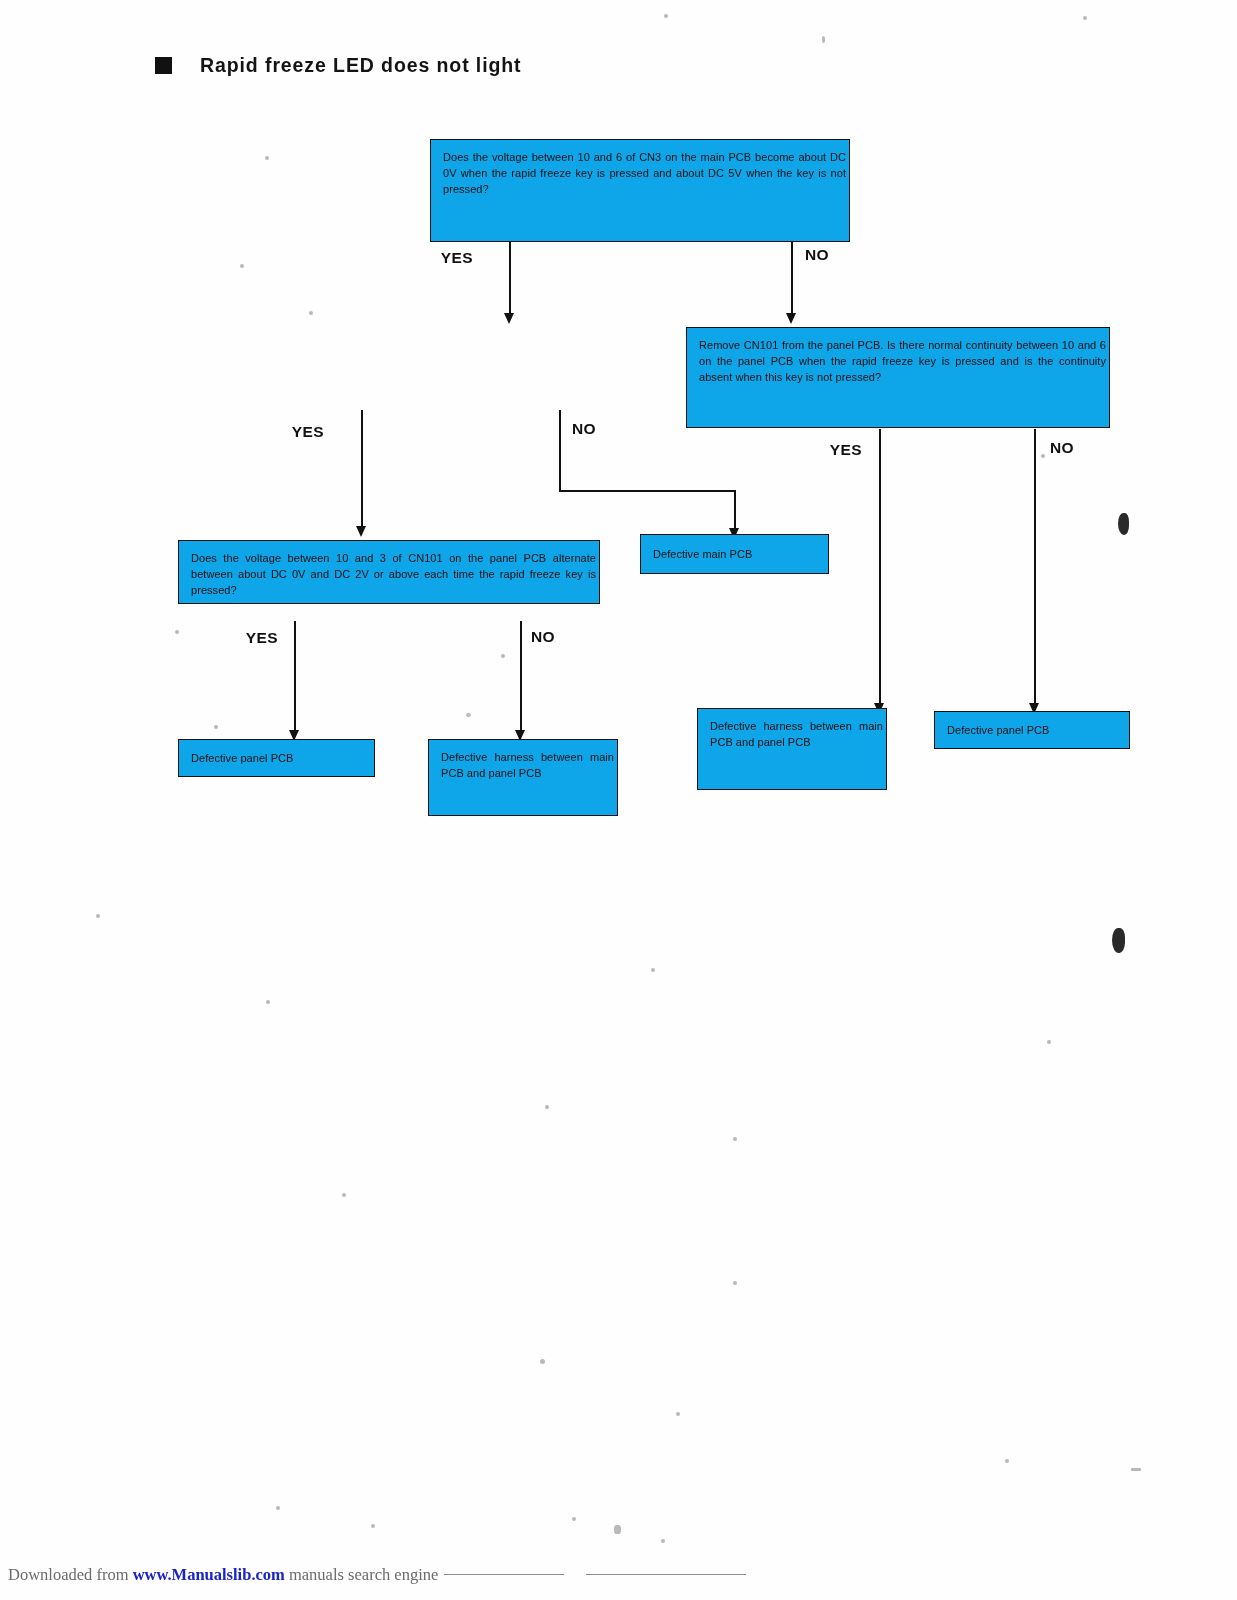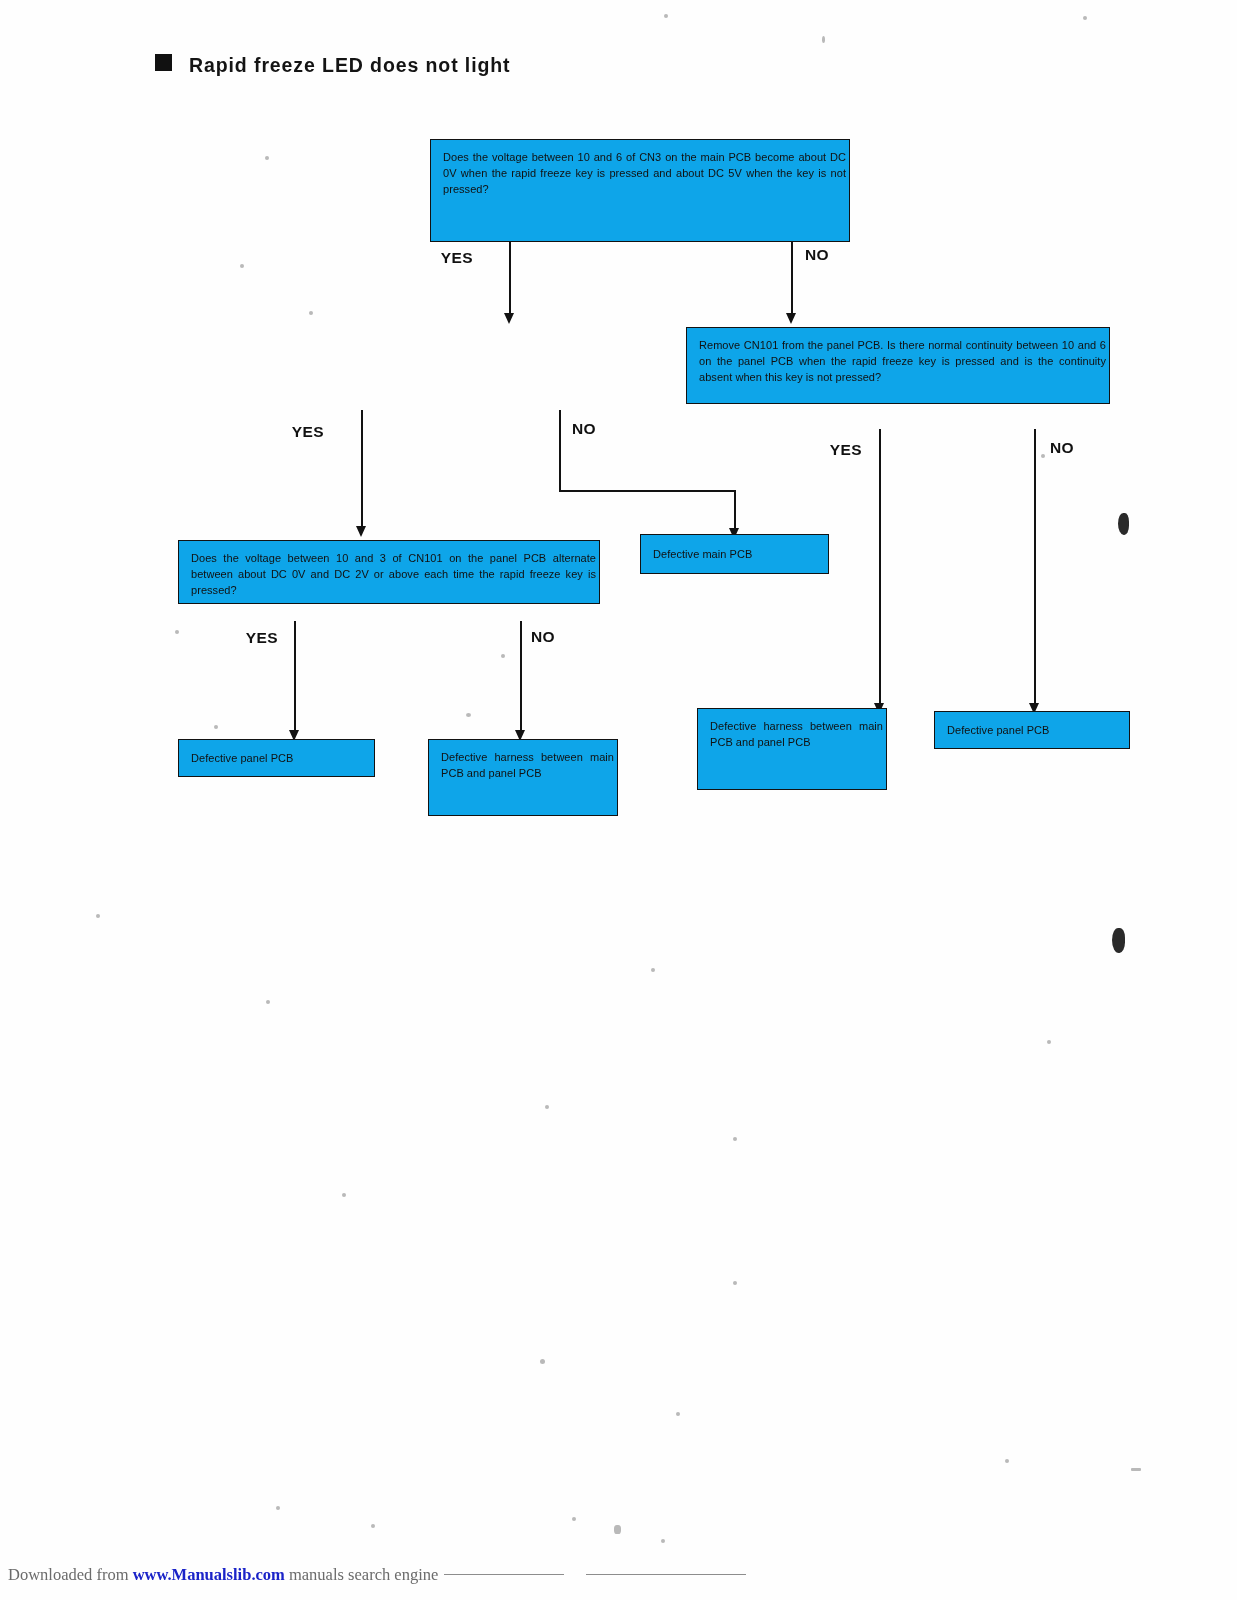--- a/index.html
+++ b/index.html
@@ -18,21 +18,22 @@
     background: #fefefe;
     overflow: hidden;
   }
 
   
   .heading {
     position: absolute;
     left: 155px;
     top: 54px;
     display: flex;
-    gap: 17px;
+    align-items: center;
+    gap: 28px;
   }
   .heading-bullet {
     width: 17px;
     height: 17px;
     background: #111;
     flex: 0 0 auto;
   }
   .heading-text {
     font-size: 19.5px;
     font-weight: 700;
@@ -157,21 +158,21 @@
 
   <div class="vline" style="left:509px; top:242px; width:1.7px; height:72px;"></div>
   <div class="arrowhead" style="left:504px; top:313px;"></div>
   <div class="branch-label" style="left:473px; top:249px; transform:translateX(-100%);">YES</div>
 
   <div class="vline" style="left:791px; top:242px; width:1.7px; height:72px;"></div>
   <div class="arrowhead" style="left:786px; top:313px;"></div>
   <div class="branch-label" style="left:805px; top:246px;">NO</div>
 
 
-  <div class="fbox justify" style="left:686px; top:327px; width:424px; height:77px;">
+  <div class="fbox justify" style="left:686px; top:327px; width:424px; height:101px;">
     <p>Remove CN101 from the panel PCB. Is there normal continuity between 10 and 6 on the panel PCB when the rapid freeze key is pressed and is the continuity absent when this key is not pressed?</p>
   </div>
 
   <div class="vline" style="left:361px; top:410px; width:1.7px; height:117px;"></div>
   <div class="arrowhead" style="left:356px; top:526px;"></div>
   <div class="branch-label" style="left:324px; top:423px; transform:translateX(-100%);">YES</div>
 
   <div class="vline" style="left:559px; top:410px; width:1.7px; height:82px;"></div>
   <div class="hline" style="left:559px; top:490px; width:177px;"></div>
   <div class="vline" style="left:734px; top:490px; width:1.7px; height:40px;"></div>

